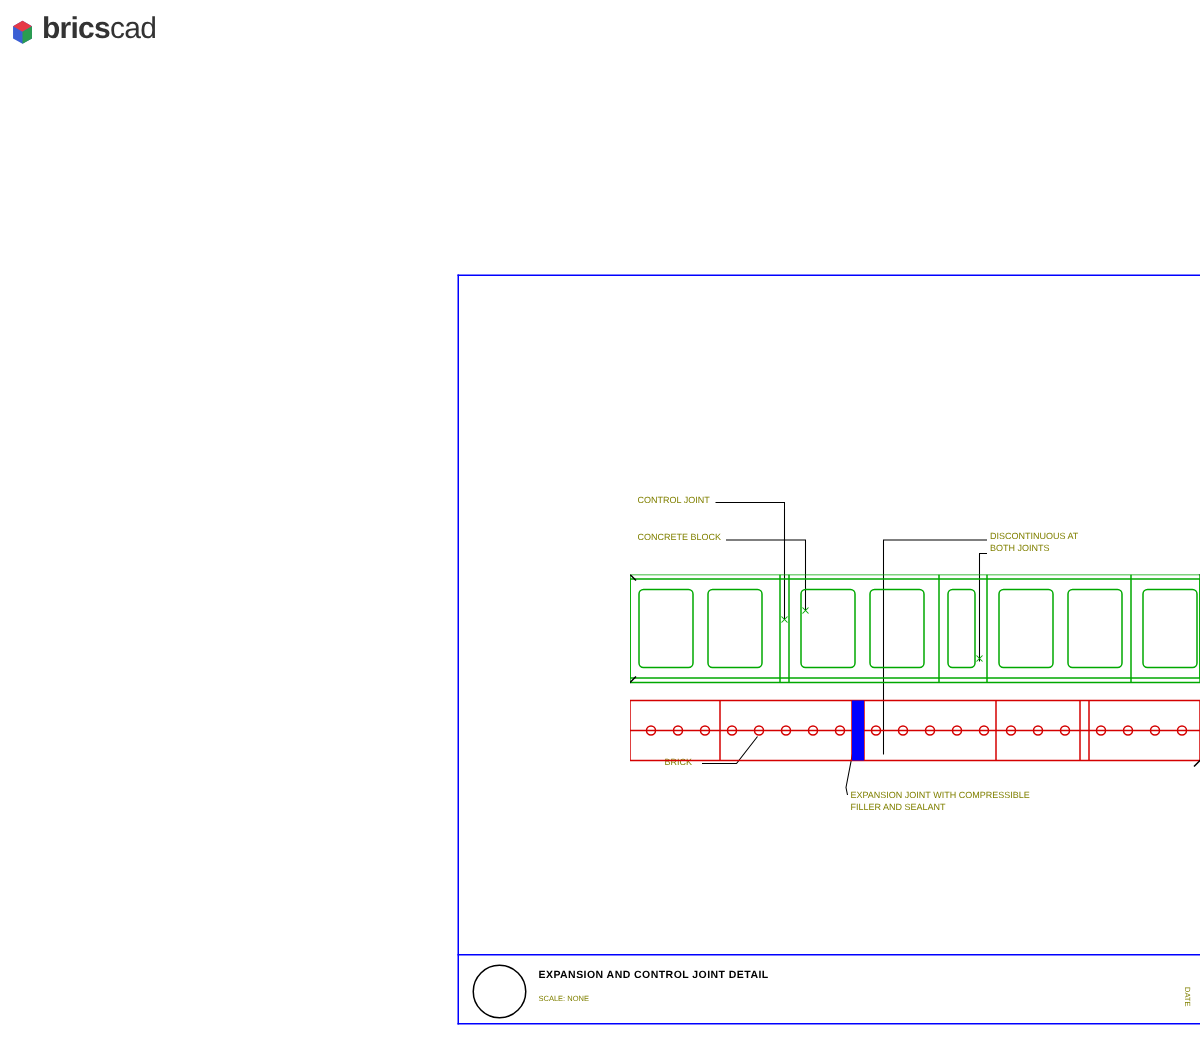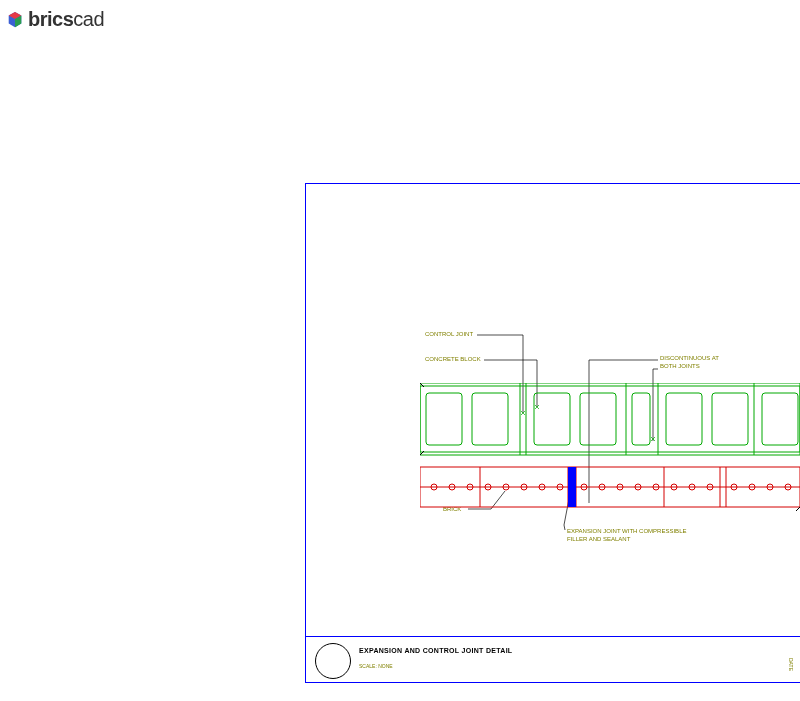--- a/index.html
+++ b/index.html
@@ -1,16 +1,16 @@
 <!DOCTYPE html>
 <html><head>
 <meta charset="utf-8">
 <style>
 html,body{margin:0;padding:0;width:800px;height:701px;background:#fff;font-family:Arial,sans-serif;overflow:hidden}
-.logo{position:absolute;top:8px;left:6px;display:flex;align-items:center;gap:4px}
+.logo{position:absolute;top:8px;left:6px;display:flex;align-items:flex-end;gap:4px}
 .logo-icon{width:18px;height:18px}
 .logo-text{font-size:20px;font-weight:400;color:#333;letter-spacing:-0.5px}
 .logo-text b{font-weight:700}
 .sheet{position:absolute;top:183px;left:305px;width:495px;height:518px}
 .border{position:absolute;top:0;left:0;width:495px;height:500px;border:1px solid #0000ff;border-right:none;box-sizing:border-box}
 .title-block{position:absolute;bottom:18px;left:0;right:0;height:46px;border-top:1px solid #0000ff}
 .title-circle{position:absolute;left:10px;top:6px;width:34px;height:34px;border:1px solid #000;border-radius:50%}
 .title-text{position:absolute;left:54px;top:10px;font-size:7px;font-weight:bold;color:#000;letter-spacing:0.3px}
 .title-scale{position:absolute;left:54px;top:26px;font-size:5px;color:#808000}
 .label{position:absolute;font-size:6px;color:#808000;line-height:1.3}

